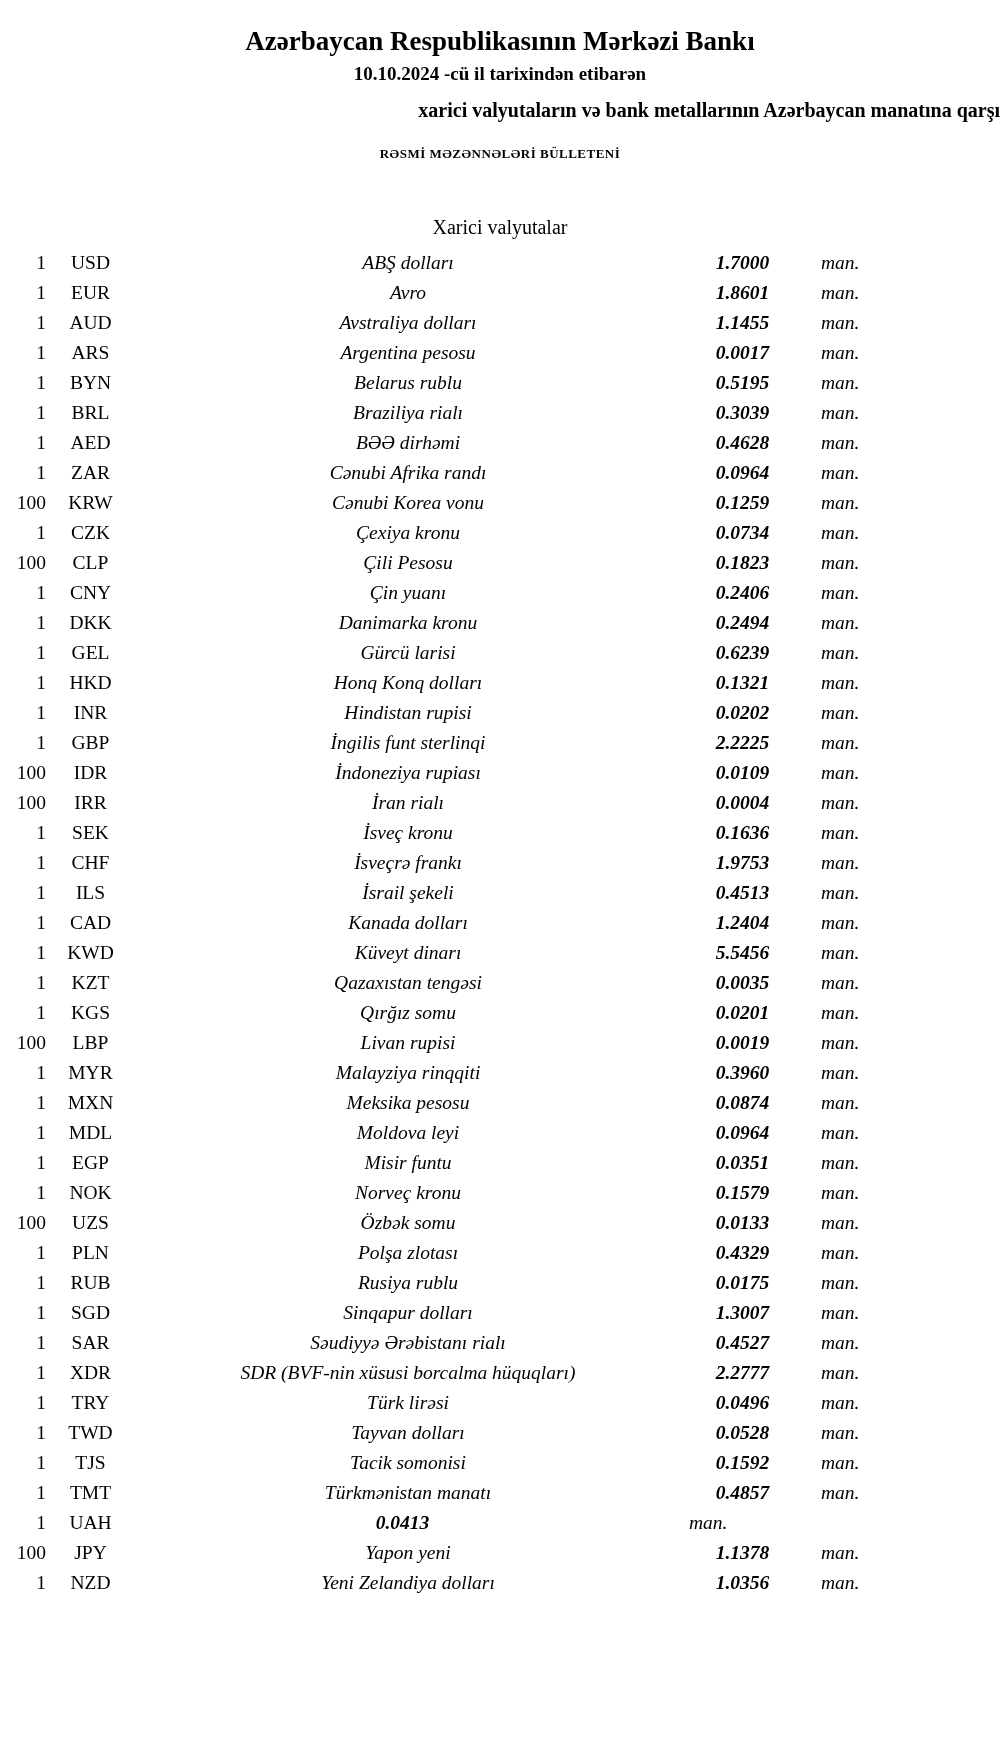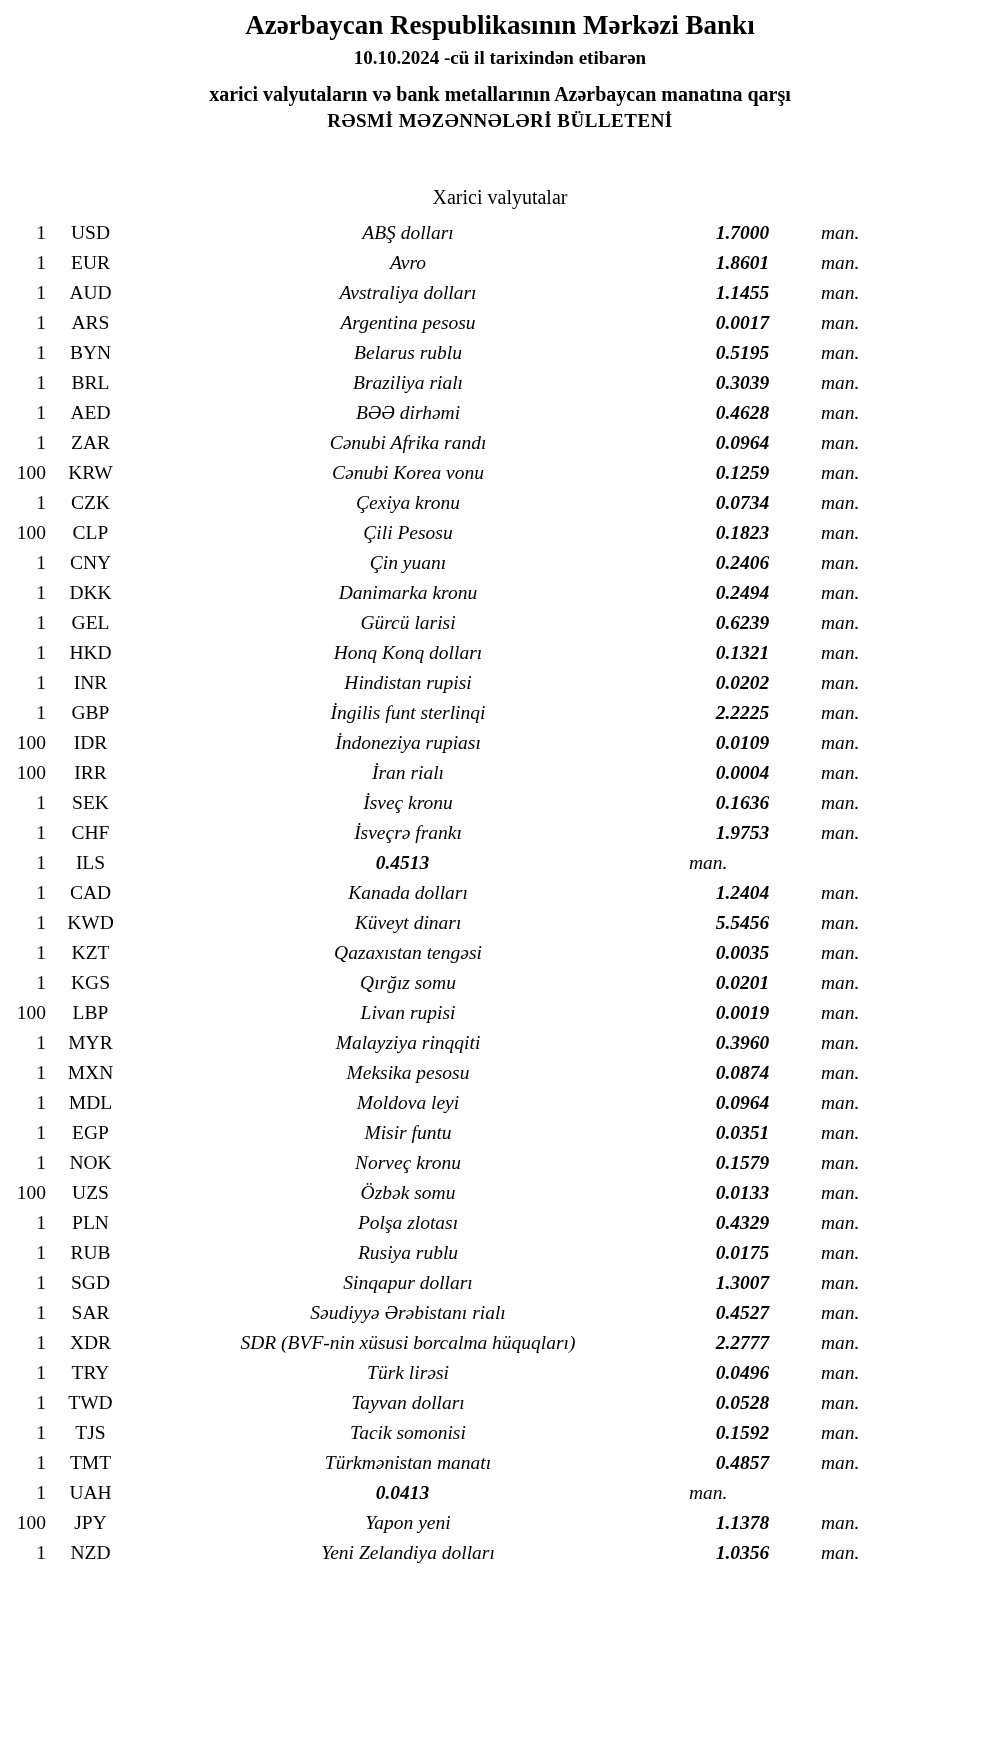--- a/index.html
+++ b/index.html
@@ -14,42 +14,43 @@
     color: #000000;
     position: relative;
     overflow: hidden;
   }
   .page {
     width: 1000px;
     height: 1760px;
   }
   header {
     text-align: center;
-    padding-top: 10px;
+    padding-top: 26px;
   }
   .doc-title {
     font-size: 27px;
     font-weight: bold;
     margin: 0;
     line-height: 1.15;
   }
   .date-line {
     font-size: 19px;
     font-weight: bold;
     margin-top: 6px;
   }
   .subtitle-line {
     font-size: 20px;
     font-weight: bold;
     margin-top: 14px;
+    text-align: right;
   }
   .bulletin-title {
-    font-size: 19px;
+    font-size: 13px;
     font-weight: bold;
-    margin-top: 4px;
+    margin-top: 24px;
     letter-spacing: 0.5px;
   }
   .section-title {
     text-align: center;
     font-size: 20px;
     font-weight: normal;
     margin-top: 54px;
     margin-bottom: 9px;
   }
   .rates {
@@ -266,20 +267,21 @@
     <span class="qty">1</span>
     <span class="code">CHF</span>
     <span class="name">İsveçrə frankı</span>
     <span class="rate">1.9753</span>
     <span class="unit">man.</span>
   </div>
 
   <div class="row">
     <span class="qty">1</span>
     <span class="code">ILS</span>
+    <span class="name">İsrail şekeli</span>
     <span class="rate">0.4513</span>
     <span class="unit">man.</span>
   </div>
 
   <div class="row">
     <span class="qty">1</span>
     <span class="code">CAD</span>
     <span class="name">Kanada dolları</span>
     <span class="rate">1.2404</span>
     <span class="unit">man.</span>

